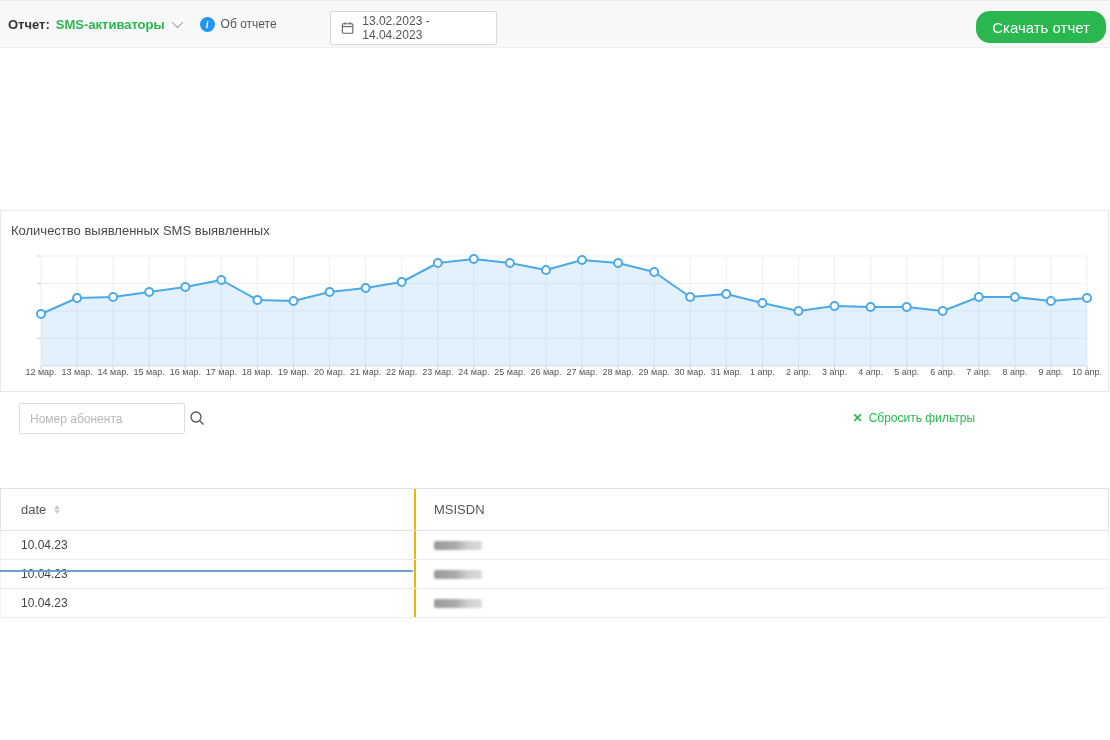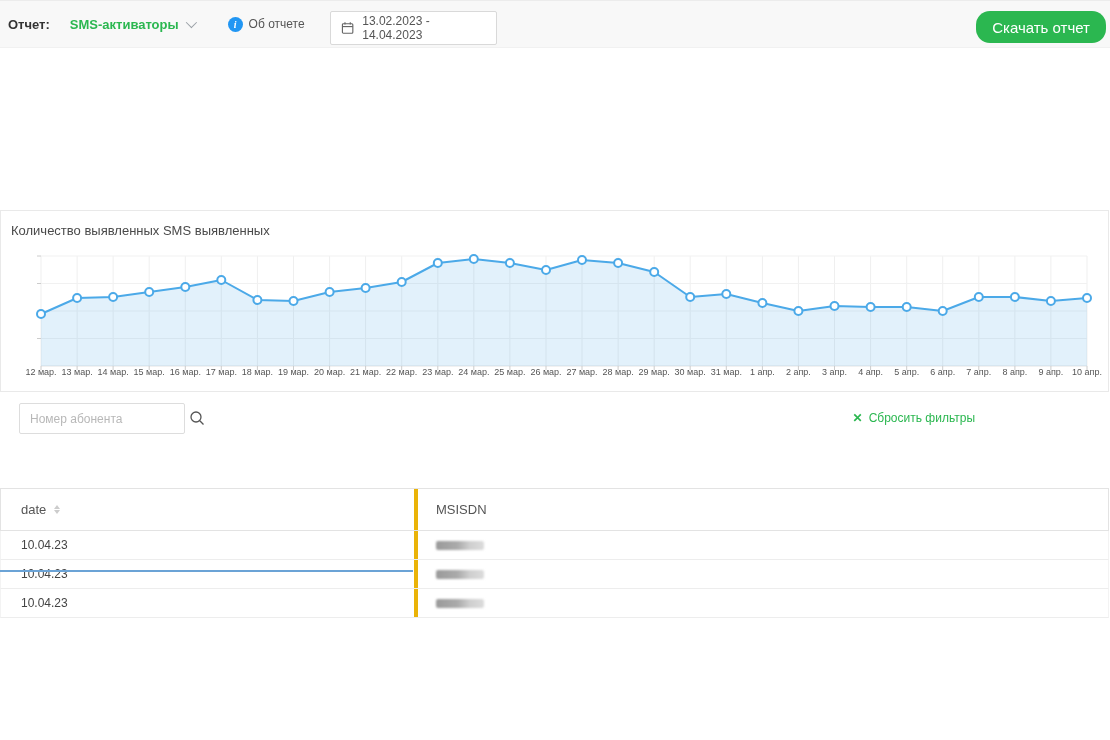--- a/index.html
+++ b/index.html
@@ -3,21 +3,21 @@
 <meta charset="utf-8">
 <style>
   * { margin:0; padding:0; box-sizing:border-box; }
   html,body { width:1110px; height:740px; background:#fff; font-family:"Liberation Sans", sans-serif; position:relative; overflow:hidden; }
 
   
   .report-bar {
     position:absolute; left:0; top:153; width:1110px; height:48px;
     background:#f8f8f8; border-top:1px solid #ececec; border-bottom:1px solid #f1f1f1;
   }
-  .bar-left { position:absolute; left:8px; top:0; height:100%; display:flex; align-items:center; gap:20px; }
+  .bar-left { position:absolute; left:8px; top:0; height:100%; display:flex; align-items:center; gap:6px; }
   .report-label { font-size:13px; font-weight:bold; color:#333; }
   .report-select { display:flex; align-items:center; gap:5px; cursor:pointer; }
   .report-name { font-size:13px; font-weight:bold; color:var(--accent); }
   .chevron { width:8px; height:8px; border-right:1.5px solid #9aa0a6; border-bottom:1.5px solid #9aa0a6; transform:rotate(45deg) translateY(-2px); margin-left:2px; }
   .about { display:flex; align-items:center; gap:6px; margin-left:14px; cursor:pointer; }
   .info-icon { width:15px; height:15px; border-radius:50%; background:var(--info-blue); color:#fff; font-size:10px; font-weight:bold; display:flex; align-items:center; justify-content:center; font-family:"Liberation Serif", serif; font-style:italic; }
   .about-text { font-size:12px; color:#555; }
 
   .date-picker {
     position:absolute; left:330px; top:10px; width:167px; height:30px;
@@ -58,21 +58,21 @@
   .reset-text { color:var(--accent); font-size:12px; }
 
   
   .data-table { position:absolute; left:0; top:443px; width:1109px; }
   .t-header {
     height:43px; border:1px solid #e3e3e3; border-bottom:1px solid #e3e3e3;
     display:flex; align-items:center; background:#fff;margin-top:45px;
   }
   .t-row { height:29px; display:flex; align-items:center; border-bottom:1px solid #ededed; border-left:1px solid #f3f3f3; border-right:1px solid #f3f3f3; }
   .col-date { width:413px; padding-left:20px; display:flex; align-items:center; gap:6px; height:100%; }
-  .col-msisdn { flex:1; padding-left:18px; border-left:4px solid #eab308; height:100%; display:flex; align-items:center; }
+  .col-msisdn { flex:1; padding-left:18px; border-left:2px solid #eab308; height:100%; display:flex; align-items:center; }
   .th-text { font-size:13px; color:#555; }
   .td-text { font-size:12px; color:#444; }
   .sort-icon { display:inline-flex; flex-direction:column; gap:1px; margin-left:2px; }
   .sort-icon i { display:block; width:0; height:0; border-left:3px solid transparent; border-right:3px solid transparent; }
   .sort-up { border-bottom:4px solid #ccc; }
   .sort-down { border-top:4px solid #ccc; }
   .blur-pill {
     width:48px; height:9px; border-radius:2px;
     background:linear-gradient(90deg,#9a9a9a 0%,#ababab 45%,#cfcfcf 70%,#dcdcdc 100%);
     filter:blur(1.3px);

